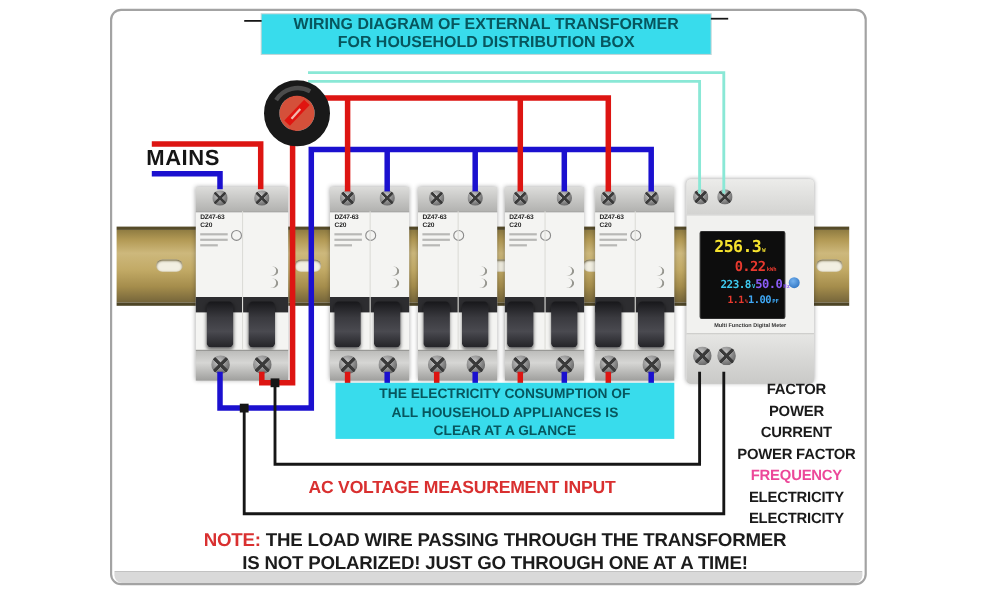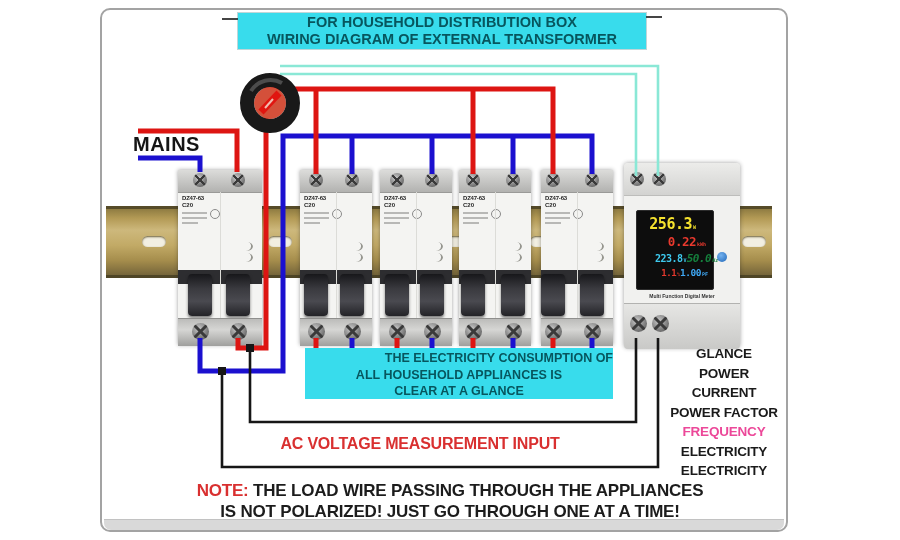--- a/index.html
+++ b/index.html
@@ -238,21 +238,21 @@
       </div>
       <div class="dr r2 dg" style="color: rgb(232, 57, 46);">
         <span>0.22</span>
           <span class="u">kWh</span>
       </div>
       <div class="dr r3">
         <span class="dg" style="color: rgb(62, 201, 238);">
           <span class="vl">223.8</span>
             <span class="u">V</span>
         </span>
-        <span class="dg" style="color: #15803d; font-style: italic;">
+        <span class="dg" style="color: #8b5cf6;">
           <span class="vr">50.0</span>
             <span class="u">Hz</span>
         </span>
       </div>
       <div class="dr r4">
         <span class="dg" style="color: rgb(232, 57, 46);">
           <span class="vl">1.1</span>
             <span class="u">%</span>
         </span>
         <span class="dg" style="color: rgb(63, 168, 245);">
@@ -308,45 +308,45 @@
 
   <svg class="layer" style="left:238px;top:71px" width="64" height="64">
     <circle cx="32" cy="32" r="16" fill="#d4503a"></circle>
     <line x1="23" y1="41" x2="41" y2="22" stroke="#e01510" stroke-width="7"></line>
     <line x1="27" y1="37" x2="35" y2="28" stroke="#f5d9cd" stroke-width="2" opacity="0.85"></line>
     <circle cx="32" cy="32" r="23" fill="none" stroke="#191919" stroke-width="14"></circle>
     <path d="M13 20 A 23 23 0 0 1 44 12" fill="none" stroke="#4c4c4c" stroke-width="4"></path>
   </svg>
 
   <div class="banner" style="background-color: rgb(56, 220, 236);">
+    <div style="color: rgb(7, 86, 94);">WIRING DIAGRAM OF EXTERNAL TRANSFORMER</div>
     <div style="color: rgb(7, 86, 94);">FOR HOUSEHOLD DISTRIBUTION BOX</div>
-    <div style="color: rgb(7, 86, 94);">WIRING DIAGRAM OF EXTERNAL TRANSFORMER</div>
   </div>
 
   <div class="mains">MAINS</div>
 
   <div class="consume" style="background-color: rgb(56, 220, 236);">
-    <div style="color: rgb(7, 86, 94); text-align: right;">THE ELECTRICITY CONSUMPTION OF</div>
+    <div style="color: rgb(7, 86, 94);">THE ELECTRICITY CONSUMPTION OF</div>
     <div style="color: rgb(7, 86, 94);">ALL HOUSEHOLD APPLIANCES IS</div>
     <div style="color: rgb(7, 86, 94);">CLEAR AT A GLANCE</div>
   </div>
 
   <div class="meas">
-    <span style="color: rgb(26, 26, 26);">GLANCE</span>
+    <span style="color: rgb(26, 26, 26);">FACTOR</span>
     <span style="color: rgb(26, 26, 26);">POWER</span>
     <span style="color: rgb(26, 26, 26);">CURRENT</span>
     <span style="color: rgb(26, 26, 26);">POWER FACTOR</span>
     <span style="color: #ec4899;">FREQUENCY</span>
     <span style="color: rgb(26, 26, 26);">ELECTRICITY</span>
     <span style="color: rgb(26, 26, 26);">ELECTRICITY</span>
   </div>
 
   <div class="ac-label" style="color: rgb(217, 48, 48);">AC VOLTAGE MEASUREMENT INPUT</div>
 
   <div class="note">
     <div>
       <span style="color: rgb(217, 48, 48);">NOTE:</span>
-      <span>THE LOAD WIRE PASSING THROUGH THE APPLIANCES</span>
+      <span>THE LOAD WIRE PASSING THROUGH THE TRANSFORMER</span>
     </div>
     <div>IS NOT POLARIZED! JUST GO THROUGH ONE AT A TIME!</div>
   </div>
 
 </div>
 
 </body></html>

